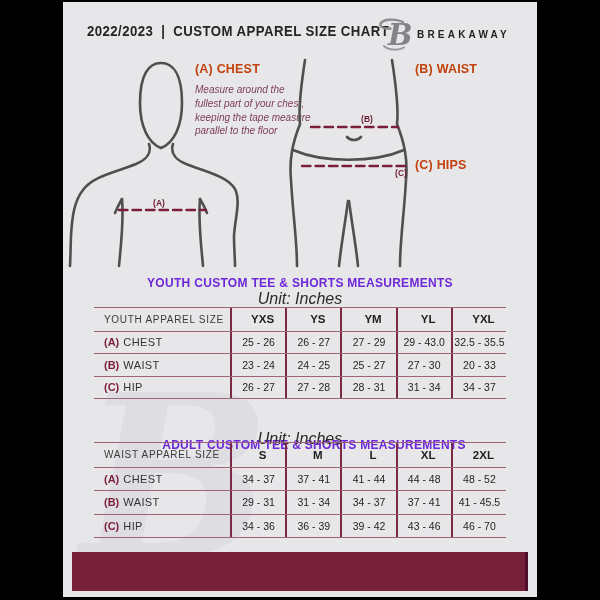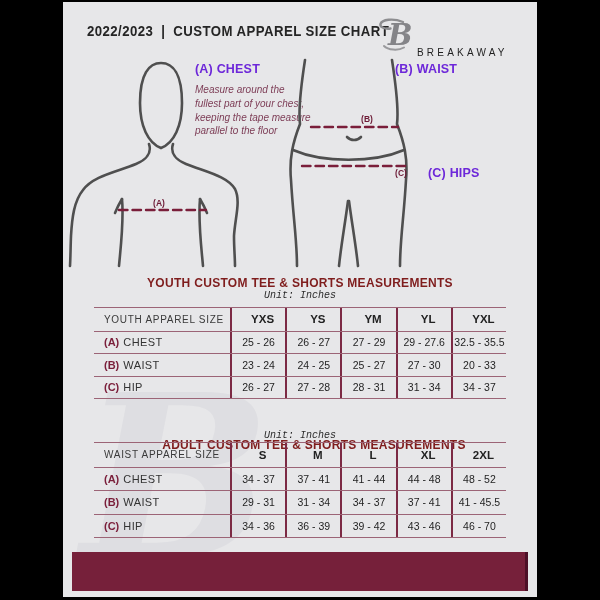--- a/index.html
+++ b/index.html
@@ -13,39 +13,39 @@
     font-family:"DejaVu Serif", serif; font-style:italic; font-weight:bold;
     font-size:225px; line-height:0.78; color:#dedee2; user-select:none; }
 
   .layer { position:absolute; inset:0; z-index:2; }
 
   
   .hdr { position:absolute; left:24px; top:20px; display:flex; gap:9px; align-items:baseline;
     font-weight:bold; font-size:15px; letter-spacing:.5px; color:#252525;
     transform:scaleX(.88); transform-origin:left top; white-space:nowrap; }
   .logo { position:absolute; left:314px; top:13px; width:36px; height:38px; }
-  .brand { position:absolute; left:354px; top:45px; font-size:10px; font-weight:normal;
+  .brand { position:absolute; left:354px; top:27px; font-size:10px; font-weight:bold;
     letter-spacing:3.2px; color:#1f1f1f; }
 
   
   .fig { position:absolute; }
   .fig path, .fig ellipse { fill:none; stroke:#4f4f4f; stroke-width:2.6; stroke-linecap:round; }
   .fig .dash { stroke:#7a1e3a; stroke-width:2.4; stroke-dasharray:8.5 5; }
   .marker { position:absolute; font-size:8.5px; font-weight:bold; color:#6d1b36; width:24px; text-align:center; }
 
   
   .guide { position:absolute; width:116px; }
-  .guide h3 { font-size:12.5px; font-weight:bold; color:#6d28d9; letter-spacing:.2px; }
+  .guide h3 { font-size:12.5px; font-weight:bold; color:#c2410c; letter-spacing:.2px; }
   .guide p { margin-top:7px; font-size:10px; font-style:italic; color:#7d3d56; line-height:1.38; }
 
   
   .tbl-title { position:absolute; left:0; width:100%; text-align:center;
-    font-size:12px; font-weight:bold; color:#7f1d1d; letter-spacing:.3px; }
+    font-size:12px; font-weight:bold; color:#6d28d9; letter-spacing:.3px; }
   .tbl-unit { position:absolute; left:0; width:100%; text-align:center;
-    font-size:10px; font-style:italic; color:#2b2b2b;font-family:Liberation Mono, monospace; }
+    font-size:16px; font-style:italic; color:#2b2b2b; }
   .tbl { position:absolute; left:31px; width:412px;
     border-top:1.5px solid #9c6476; border-bottom:1.5px solid #9c6476; }
   .tr { display:flex; border-top:1.5px solid #9c6476; }
   .tr:first-child { border-top:none; }
   .tbl-youth .tr { height:22.5px; }
   .tbl-adult .tr { height:23.5px; }
   .td { flex:1 1 0; display:flex; align-items:center; justify-content:center;
     border-left:2px solid #7c2a44; font-size:10.5px; color:#1f1f1f; }
   .td.first { flex:0 0 136px; border-left:none; justify-content:flex-start; padding-left:10px; }
   .col-h { font-weight:bold; font-size:11.5px; color:#222;padding-left:8px; }
@@ -102,25 +102,25 @@
       <path d="M 12,92 C 42,105 93,105 123,92"></path>
       <path d="M 66,79 C 70,83 76,83 80,79"></path>
       <path d="M 67,143 C 64,166 60,188 58,208"></path>
       <path d="M 68,143 C 71,166 75,188 77,208"></path>
       <path class="dash" d="M 30,69 H 117"></path>
       <path class="dash" d="M 21,108 H 127"></path>
     </svg>
     <div class="marker" style="left:292px; top:112px;">(B)</div>
     <div class="marker" style="left:326px; top:166px;">(C)</div>
 
-    <div class="guide" style="left:332px; top:60px;">
+    <div class="guide" style="left:352px; top:60px;">
       <h3>(B) WAIST</h3>
     </div>
 
-    <div class="guide" style="left:352px; top:164px;margin-left:13px;">
+    <div class="guide" style="left:352px; top:156px;">
       <h3>(C) HIPS</h3>
     </div>
 
     <div class="tbl-title" style="top:274px;">YOUTH CUSTOM TEE &amp; SHORTS MEASUREMENTS</div>
     <div class="tbl-unit" style="top:288px;">Unit: Inches</div>
 
     <div class="tbl tbl-youth" style="top:305px;">
       <div class="tr">
         <div class="td first col-h first">YOUTH APPAREL SIZE</div>
         <div class="td col-h">YXS</div>
@@ -130,21 +130,21 @@
         <div class="td col-h">YXL</div>
       </div>
       <div class="tr">
         <div class="td first">
           <span class="row-prefix">(A)</span>
           <span class="row-label">CHEST</span>
         </div>
         <div class="td">25 - 26</div>
         <div class="td">26 - 27</div>
         <div class="td">27 - 29</div>
-        <div class="td">29 - 27.6</div>
+        <div class="td">29 - 43.0</div>
         <div class="td">32.5 - 35.5</div>
       </div>
       <div class="tr">
         <div class="td first">
           <span class="row-prefix">(B)</span>
           <span class="row-label">WAIST</span>
         </div>
         <div class="td">23 - 24</div>
         <div class="td">24 - 25</div>
         <div class="td">25 - 27</div>

